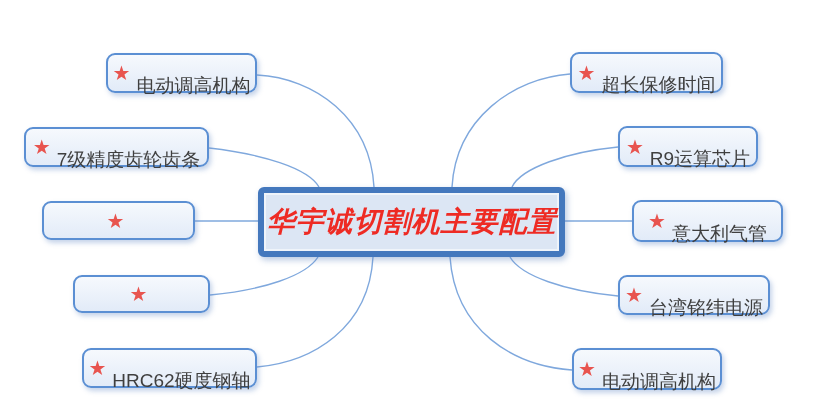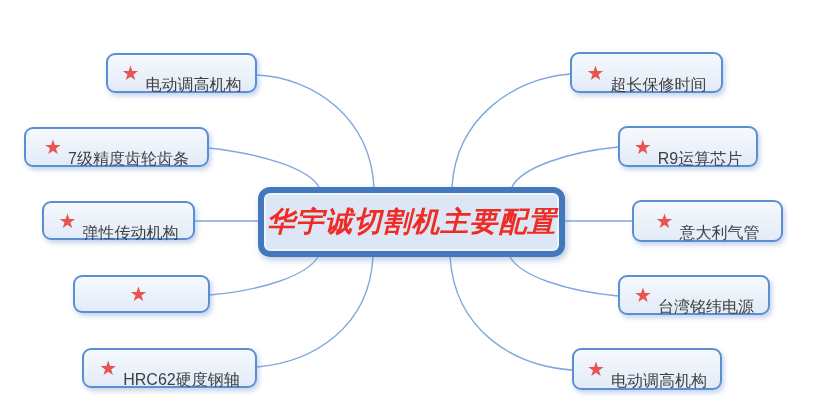--- a/index.html
+++ b/index.html
@@ -35,27 +35,27 @@
     cursor:pointer;
   }
   .node .star{
     color:var(--star);
     font-size:20px;
     margin-right:6px;
     line-height:1;
   }
   .node .label{
     color:var(--label-text);
-    font-size:16px;
+    font-size:19px;
     line-height:1;
     margin-top:24px;
   }
   .central{
     border:6px solid var(--central-border);
-    border-radius:12px;
+    border-radius:6px;
     background:var(--central-fill);
     box-shadow:2px 3px 6px rgba(100,135,190,0.45), inset 0 0 0 2px rgba(255,255,255,0.55);
   }
   .central .central-label{
     color:var(--central-text);
     font-size:28px;
     font-weight:bold;
     letter-spacing:1px;
     font-style:italic;
   }
@@ -87,21 +87,20 @@
     <span class="label">电动调高机构</span>
   </div>
 
   <div class="node" style="left:24px;top:127px;width:185px;height:40px">
     <span class="star">★</span>
     <span class="label">7级精度齿轮齿条</span>
   </div>
 
   <div class="node" style="left:42px;top:201px;width:153px;height:39px">
     <span class="star">★</span>
-    <span class="label">弹性传动机构</span>
   </div>
 
   <div class="node" style="left:73px;top:275px;width:137px;height:38px">
     <span class="star">★</span>
   </div>
 
   <div class="node" style="left:82px;top:348px;width:175px;height:40px">
     <span class="star">★</span>
     <span class="label">HRC62硬度钢轴</span>
   </div>

